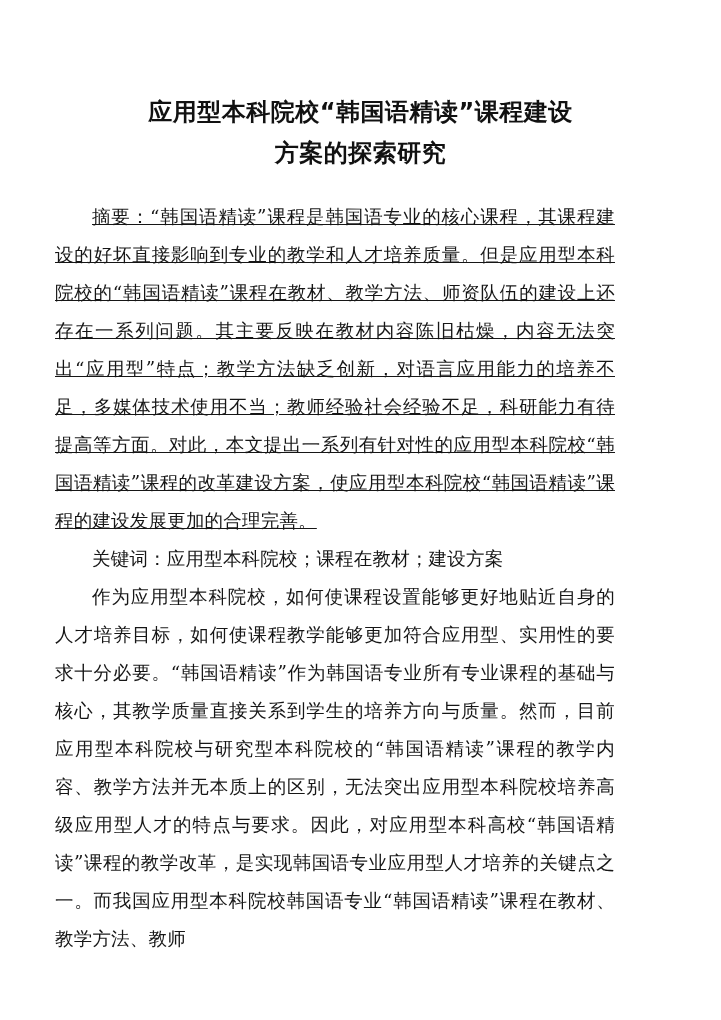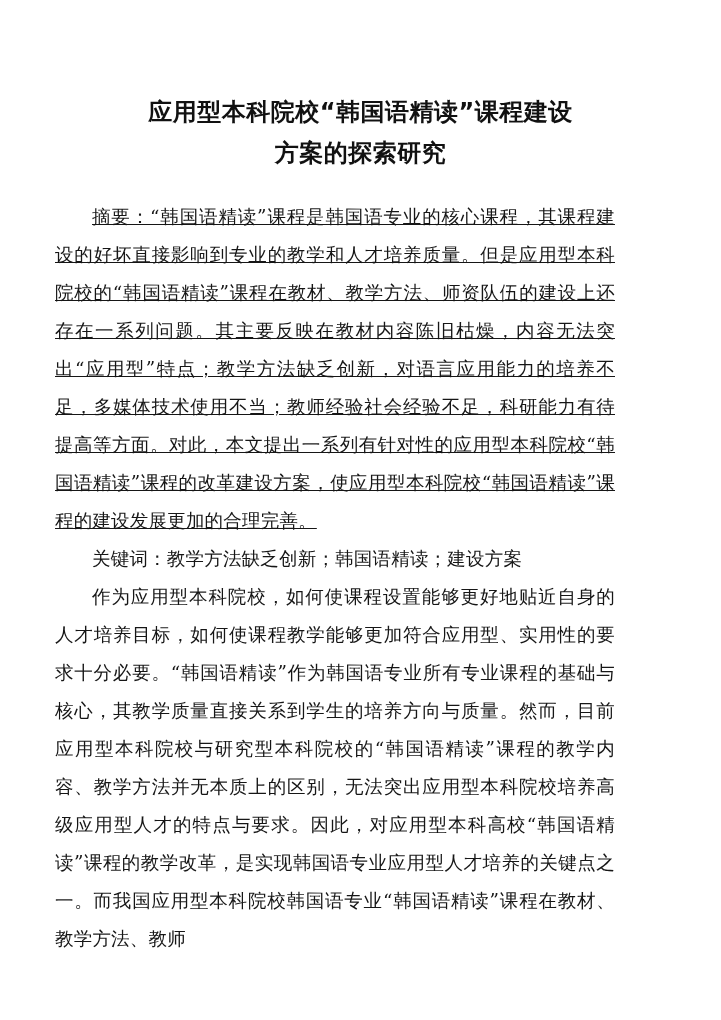--- a/index.html
+++ b/index.html
@@ -73,19 +73,19 @@
 
 <div class="page">
 
   <h1 class="doc-title">应用型本科院校“韩国语精读”课程建设
 方案的探索研究</h1>
 
   <div class="body-block">
 
     <p class="para no-justify-last">摘要：“韩国语精读”课程是韩国语专业的核心课程，其课程建设的好坏直接影响到专业的教学和人才培养质量。但是应用型本科院校的“韩国语精读”课程在教材、教学方法、师资队伍的建设上还存在一系列问题。其主要反映在教材内容陈旧枯燥，内容无法突出“应用型”特点；教学方法缺乏创新，对语言应用能力的培养不足，多媒体技术使用不当；教师经验社会经验不足，科研能力有待提高等方面。对此，本文提出一系列有针对性的应用型本科院校“韩国语精读”课程的改革建设方案，使应用型本科院校“韩国语精读”课程的建设发展更加的合理完善。</p>
 
-    <p class="para single-line">关键词：教学方法缺乏创新；韩国语精读；建设方案</p>
+    <p class="para single-line">关键词：应用型本科院校；课程在教材；建设方案</p>
 
     <p class="para">作为应用型本科院校，如何使课程设置能够更好地贴近自身的人才培养目标，如何使课程教学能够更加符合应用型、实用性的要求十分必要。“韩国语精读”作为韩国语专业所有专业课程的基础与核心，其教学质量直接关系到学生的培养方向与质量。然而，目前应用型本科院校与研究型本科院校的“韩国语精读”课程的教学内容、教学方法并无本质上的区别，无法突出应用型本科院校培养高级应用型人才的特点与要求。因此，对应用型本科高校“韩国语精读”课程的教学改革，是实现韩国语专业应用型人才培养的关键点之一。而我国应用型本科院校韩国语专业“韩国语精读”课程在教材、教学方法、教师</p>
 
   </div>
 
 </div>
 
 </body></html>

